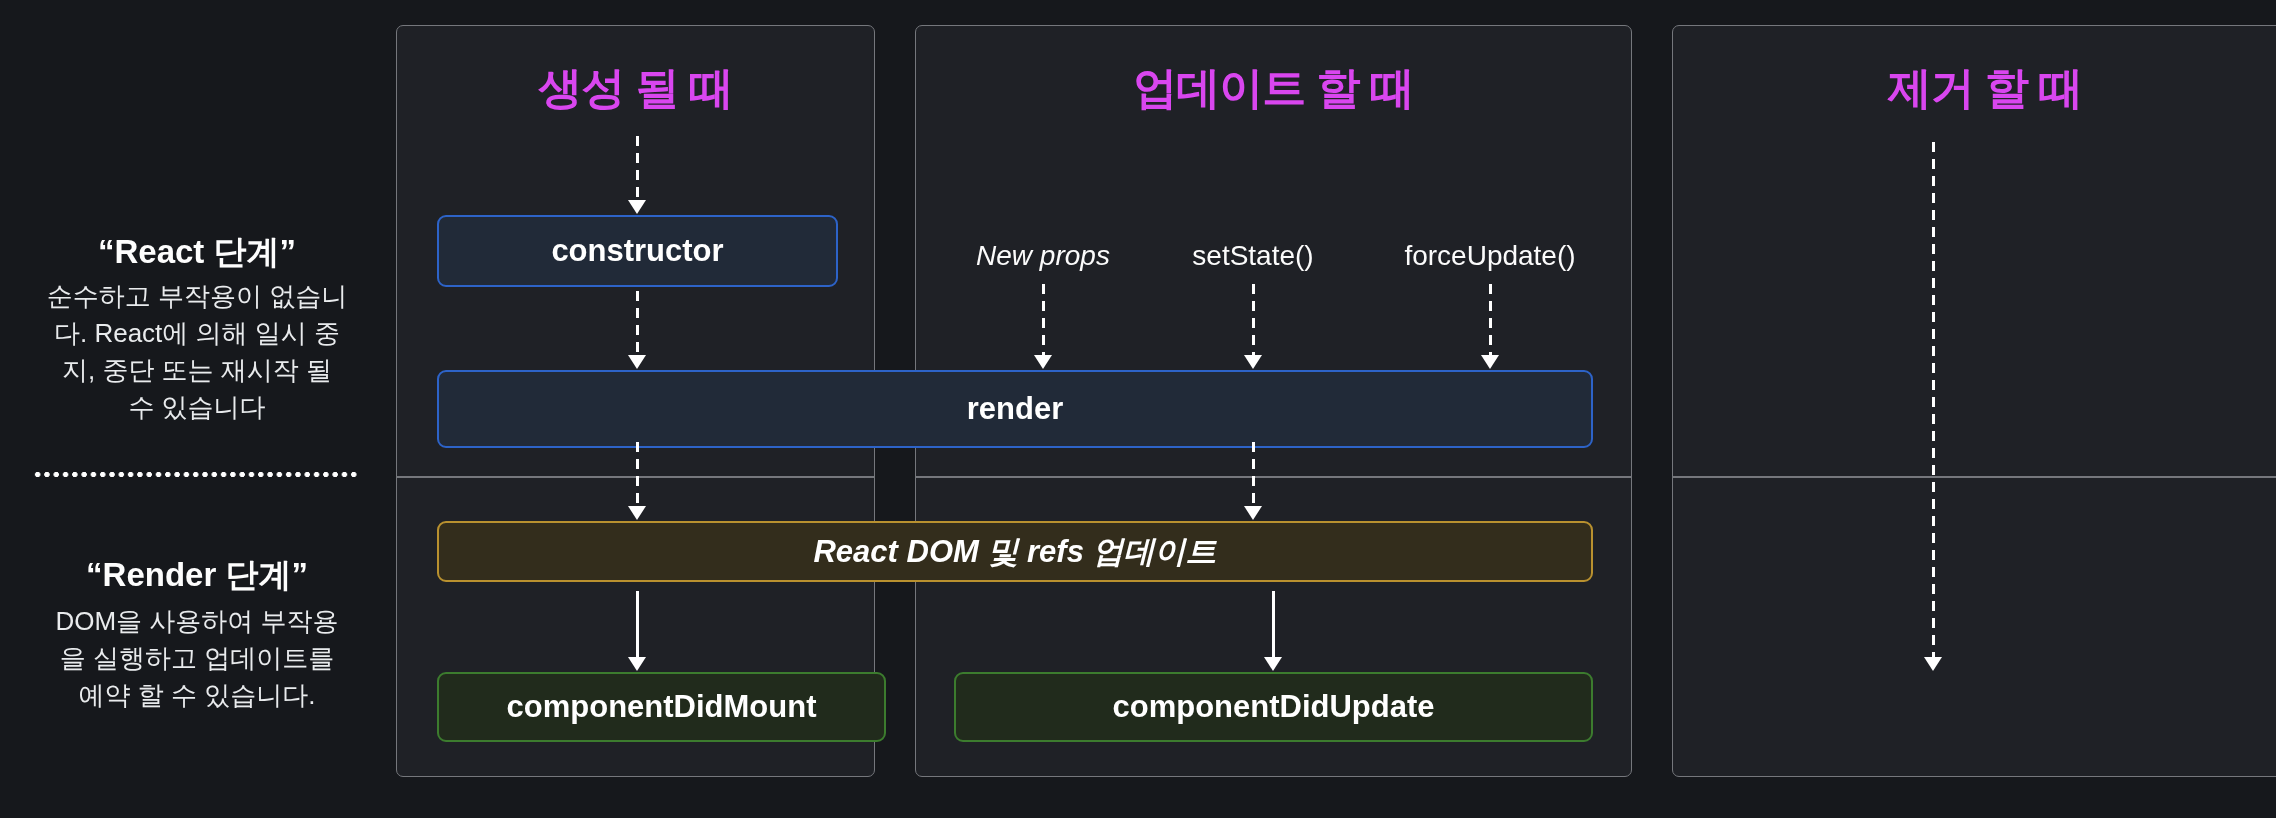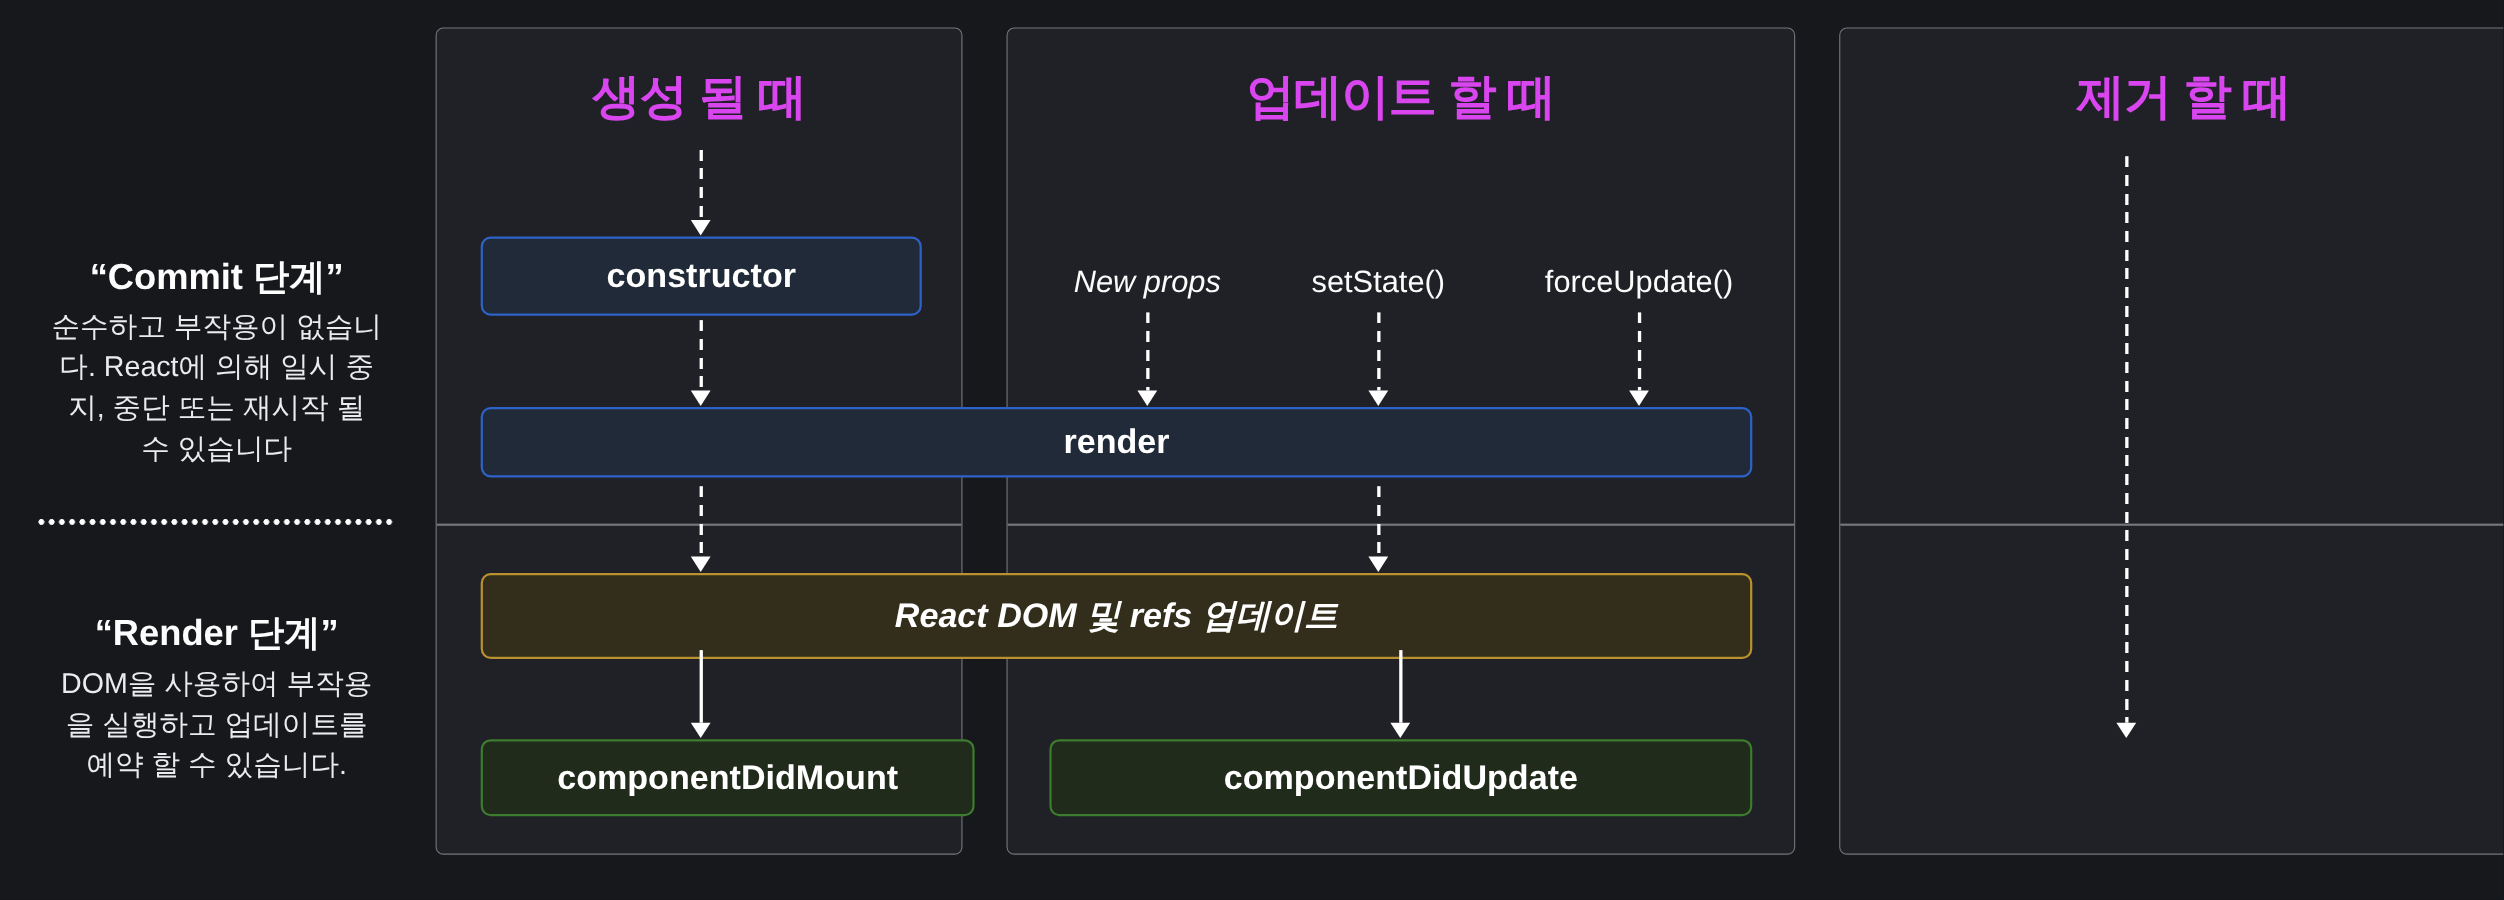--- a/index.html
+++ b/index.html
@@ -64,21 +64,21 @@
     position:absolute;left:0;bottom:0;width:0;height:0;
     border-left:9px solid transparent;border-right:9px solid transparent;
     border-top:14px solid #ffffff;
   }
 </style>
 </head>
 <body>
 
 <div class="stage">
 
-  <div class="sb-title" style="top:230px;">“Commit 단계”</div>
+  <div class="sb-title" style="top:230px;">“React 단계”</div>
   <div class="sb-desc" style="top:278px;">순수하고 부작용이 없습니
 다. React에 의해 일시 중
 지, 중단 또는 재시작 될
 수 있습니다</div>
 
   <div class="dotted-divider"></div>
 
   <div class="sb-title" style="top:553px;">“Render 단계”</div>
   <div class="sb-desc" style="top:603px;">DOM을 사용하여 부작용
 을 실행하고 업데이트를
@@ -100,25 +100,25 @@
   </section>
 
   <span class="trigger italic" style="left:1043px;">New props</span>
   <span class="trigger" style="left:1253px;">setState()</span>
   <span class="trigger" style="left:1490px;">forceUpdate()</span>
 
   <div class="node blue" style="left:437px;top:215px;width:401px;height:72px;">
     <span class="lbl">constructor</span>
   </div>
 
-  <div class="node blue" style="left:437px;top:370px;width:1156px;height:64px;">
+  <div class="node blue" style="left:437px;top:370px;width:1156px;height:78px;">
     <span class="lbl">render</span>
   </div>
 
-  <div class="node gold" style="left:437px;top:521px;width:1156px;height:78px;">
+  <div class="node gold" style="left:437px;top:521px;width:1156px;height:61px;">
     <span class="lbl">React DOM 및 refs 업데이트</span>
   </div>
 
   <div class="node green" style="left:437px;top:672px;width:449px;height:70px;">
     <span class="lbl">componentDidMount</span>
   </div>
 
   <div class="node green" style="left:954px;top:672px;width:639px;height:70px;">
     <span class="lbl">componentDidUpdate</span>
   </div>

